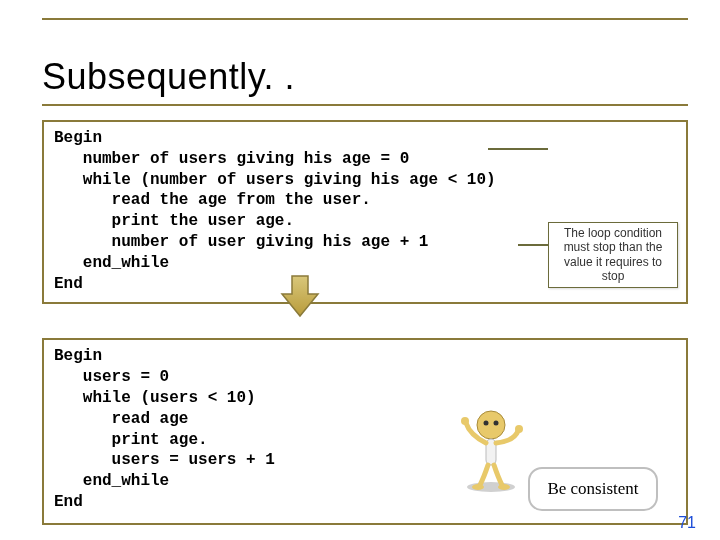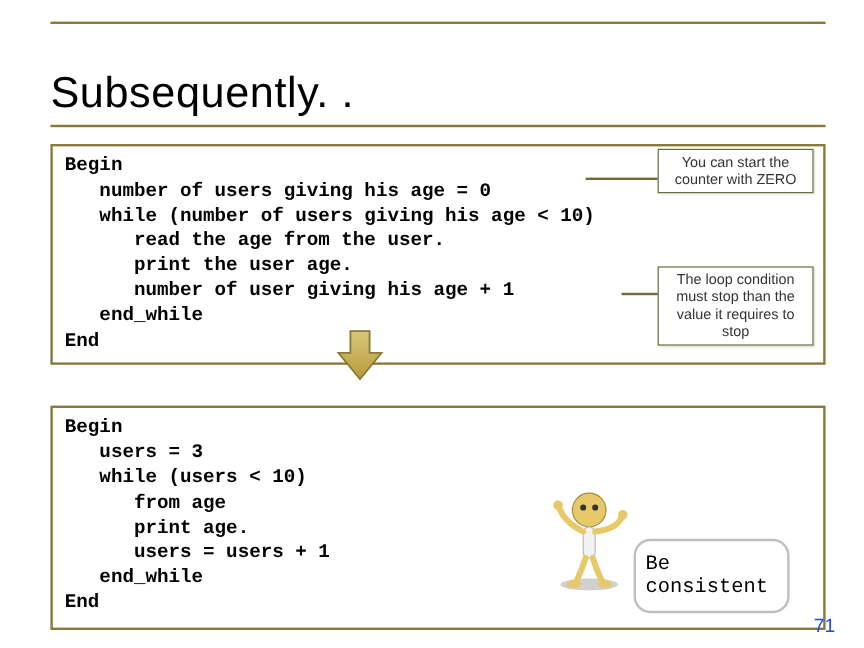--- a/index.html
+++ b/index.html
@@ -74,23 +74,23 @@
   .second-box { margin-top: 34px; }
   .speech {
     position: absolute;
     right: 28px;
     bottom: 12px;
     width: 130px;
     background: #fff;
     border: 2px solid #bfbfbf;
     border-radius: 14px;
     padding: 10px 8px;
-    text-align: left;
+    text-align: center;
     font-size: 17px;
-    font-family: Liberation Mono, monospace;
+    font-family: Liberation Serif, serif;
     color: #000;
   }
   .figure {
     position: absolute;
     right: 160px;
     bottom: 30px;
     width: 70px;
     height: 90px;
   }
   .page-num {
@@ -114,44 +114,43 @@
   <div class="codebox">
     <pre class="code"><span>Begin</span>
 <span>   number of users giving his age = 0</span>
 <span>   while (number of users giving his age &lt; 10)</span>
 <span>      read the age from the user.</span>
 <span>      print the user age.</span>
 <span>      number of user giving his age + 1</span>
 <span>   end_while</span>
 <span>End</span></pre>
 
-    <div class="callout callout1">You can start the counter with ZERO</div>
     <div class="callout-line" style="top:26px; right:138px; width:60px;"></div>
 
     <div class="callout callout2">The loop condition must stop than the value it requires to stop</div>
     <div class="callout-line" style="top:122px; right:138px; width:30px;"></div>
   </div>
 
   <div class="arrow-down">
     <svg width="40" height="44" viewBox="0 0 40 44">
       <defs>
         <linearGradient id="g1" x1="0" y1="0" x2="0" y2="1">
           <stop offset="0" stop-color="#d9c77a"></stop>
           <stop offset="1" stop-color="#b89b3a"></stop>
         </linearGradient>
       </defs>
       <path d="M12 2 L28 2 L28 20 L38 20 L20 42 L2 20 L12 20 Z" fill="url(#g1)" stroke="#8a7a3a" stroke-width="1.5"></path>
     </svg>
   </div>
 
   <div class="codebox second second-box">
     <pre class="code"><span>Begin</span>
-<span>   users = 3</span>
+<span>   users = 0</span>
 <span>   while (users &lt; 10)</span>
-<span>      from age</span>
+<span>      read age</span>
 <span>      print age.</span>
 <span>      users = users + 1</span>
 <span>   end_while</span>
 <span>End</span></pre>
 
     <div class="figure">
       <svg width="70" height="90" viewBox="0 0 70 90">
         <ellipse cx="35" cy="84" rx="24" ry="5" fill="#d0d0d0"></ellipse>
         <circle cx="35" cy="22" r="14" fill="#e8c96a" stroke="#a88b3a"></circle>
         <circle cx="30" cy="20" r="2.5" fill="#333"></circle>

